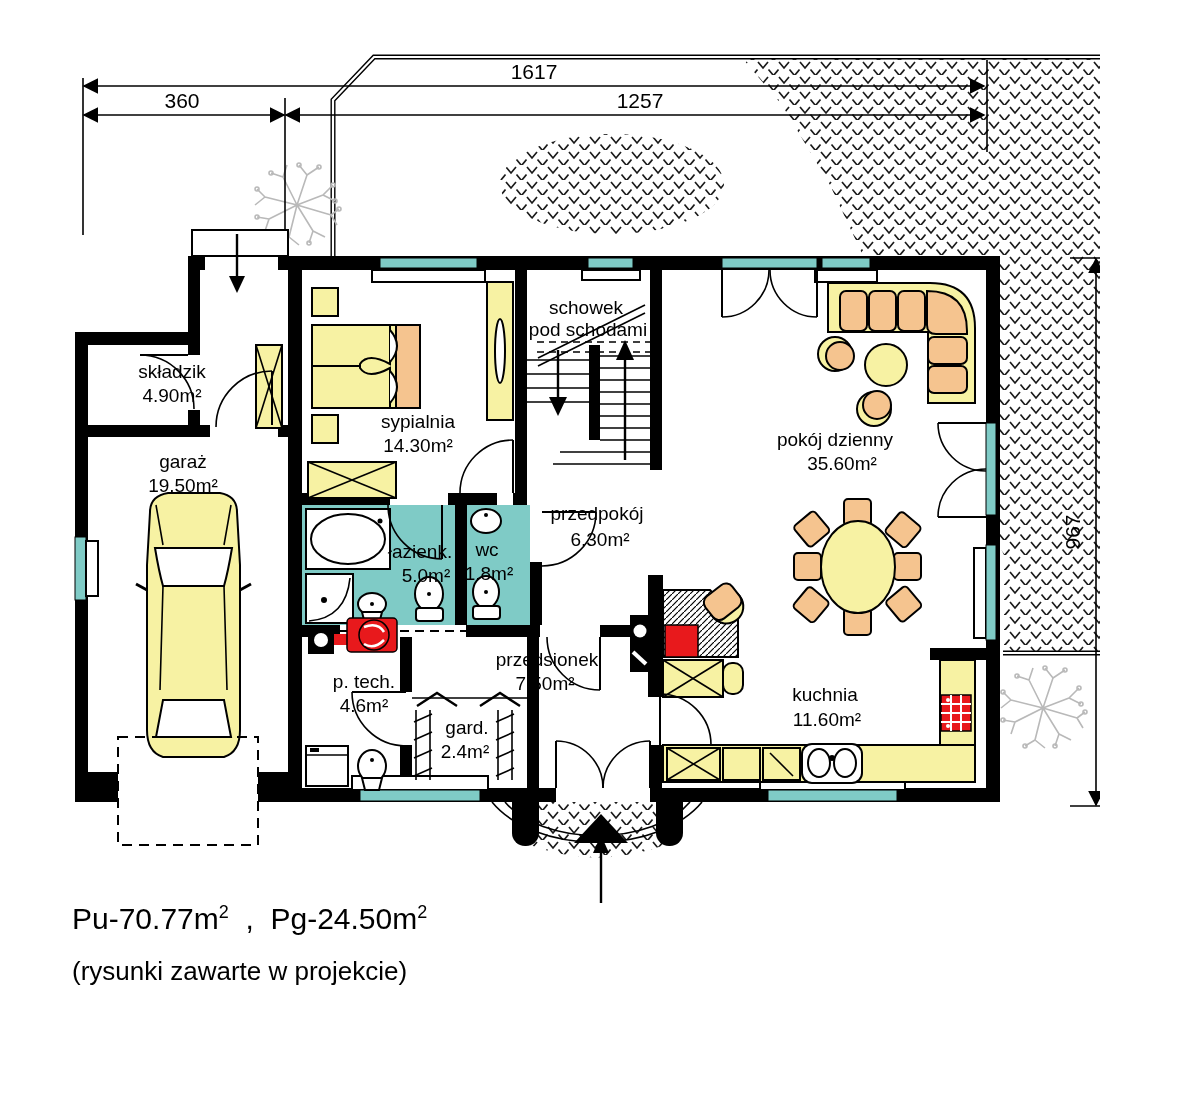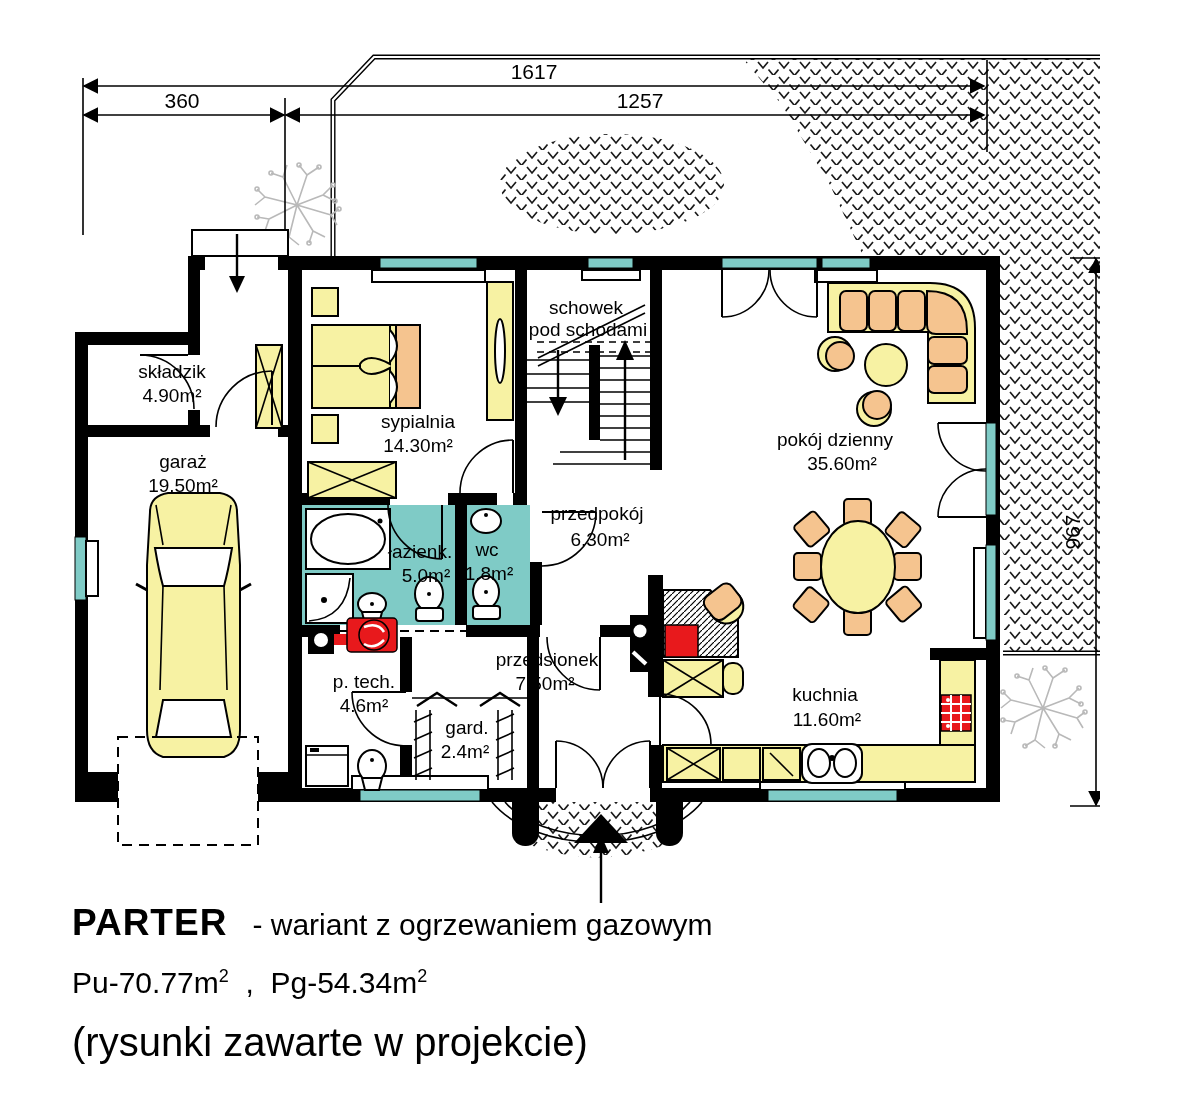--- a/index.html
+++ b/index.html
@@ -16,21 +16,21 @@
   .thin{fill:none;stroke:#000;stroke-width:1.6;}
   .leaf{stroke:#000;stroke-width:2;fill:none;}
   .red{fill:#E8191C;stroke:#000;stroke-width:1.5;}
   .dimline{stroke:#000;stroke-width:1.6;fill:none;}
   .dash{stroke:#000;stroke-width:2;stroke-dasharray:10 7;fill:none;}
   .tree{stroke:#b9b9b9;stroke-width:1.6;fill:none;}
   .footer{position:absolute;left:72px;top:902px;color:#000;}
   .footer .l1{font-size:30px;margin-bottom:22px;}
   .footer .l1 b{font-size:37px;font-weight:700;letter-spacing:1px;}
   .footer .l2{font-size:30px;margin-bottom:20px;}
-  .footer .l3{font-size:40px;}
+  .footer .l3{font-size:26px;}
   sup{font-size:18px;}
 </style>
 </head>
 <body>
 
 <div class="page">
 <svg width="1200" height="1120" viewBox="0 0 1200 1120">
   <defs>
     <marker id="ar" viewBox="0 0 10 10" refX="9" refY="5" markerWidth="10" markerHeight="10" orient="auto-start-reverse">
       <path d="M0,0 L10,5 L0,10 z" fill="#000"></path>
@@ -421,25 +421,20 @@
     <text class="lbl" x="465" y="758">2.4m²</text>
     <text class="lbl" x="547" y="666">przedsionek</text>
     <text class="lbl" x="545" y="690">7.50m²</text>
     <text class="lbl" x="825" y="701">kuchnia</text>
     <text class="lbl" x="827" y="726">11.60m²</text>
   </g>
 </svg>
 
   
   <div class="footer">
-    <div class="l1">
-      <b>PARTER</b>
-      <span>&nbsp; </span>
-      <span>- wariant z ogrzewaniem gazowym</span>
-    </div>
     <div class="l2">
       <span>Pu-70.77m</span><sup>2</sup>
       <span>&nbsp;</span><span>,</span><span>&nbsp; </span>
-      <span>Pg-54.34m</span><sup>2</sup>
+      <span>Pg-24.50m</span><sup>2</sup>
     </div>
     <div class="l3">(rysunki zawarte w projekcie)</div>
   </div>
 </div>
 
 </body></html>

